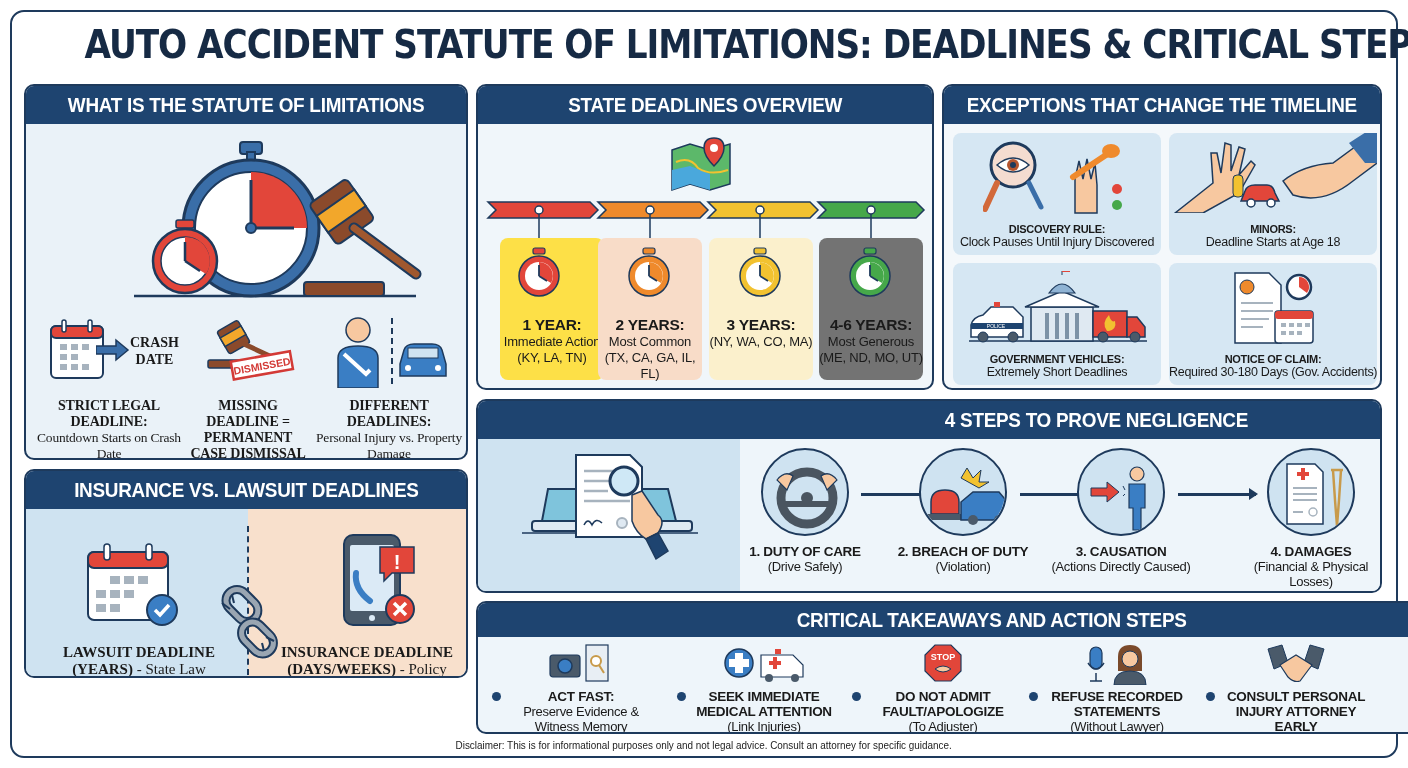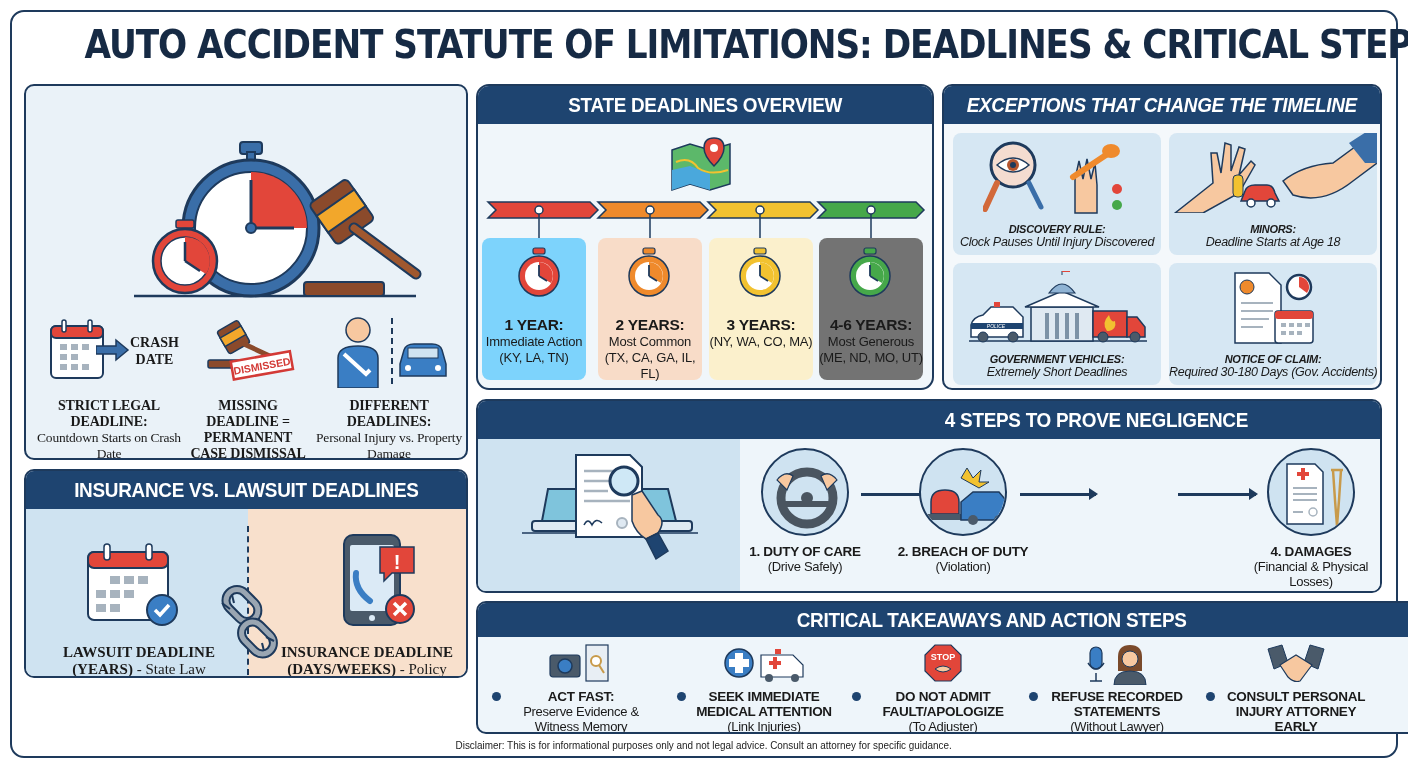--- a/index.html
+++ b/index.html
@@ -18,22 +18,22 @@
   .panel-head { height: 38px; background: #1e4470; color: #fff; display: flex; align-items: center;
     justify-content: center; font-weight: 700; font-size: 21px; letter-spacing: -0.3px; white-space: nowrap; }
   .panel-head span { display: inline-block; transform: scaleX(0.9); }
 
   .bold { font-weight: 700; }
   .ct { text-align: center; font-family: Liberation Serif, serif; }
 
   
   #p-what { left: 24px; top: 84px; width: 444px; height: 376px; }
   #p-ins { left: 24px; top: 469px; width: 444px; height: 209px; }
-  #p-state { left: 476px; top: 84px; width: 458px; height: 306px; background: #f0f6fa; border-radius: 13px; }
-  #p-exc { left: 942px; top: 84px; width: 440px; height: 306px; background: #f4f8fb; font-style: italic; }
+  #p-state { left: 476px; top: 84px; width: 458px; height: 306px; background: #f0f6fa; }
+  #p-exc { left: 942px; top: 84px; width: 440px; height: 306px; background: #f4f8fb; }
   #p-neg { left: 476px; top: 399px; width: 906px; height: 194px; }
   #p-take { left: 476px; top: 601px; width: 1032px; height: 133px; background: #eef5fa; }
 
   .disclaimer { position: absolute; left: 0; right: 0; top: 739px; text-align: center; font-size: 11px; color: #222; }
   .disclaimer span { display: inline-block; transform: scaleX(0.9); }
 
   .small-caption .t1 { font-weight: 700; font-size: 14px; letter-spacing: -0.2px; }
   .small-caption .t2 { font-size: 13.5px; letter-spacing: -0.2px; line-height: 16px; }
 
   .abs { position: absolute; }
@@ -69,20 +69,23 @@
   .dot { position: absolute; width: 9px; height: 9px; border-radius: 50%; background: #1e4470; top: 89px; }
 </style>
 </head>
 <body>
 
 <div class="frame"></div>
 
 <div class="main-title">AUTO ACCIDENT STATUTE OF LIMITATIONS: DEADLINES &amp; CRITICAL STEPS</div>
 
 <section class="panel" id="p-what">
+  <div class="panel-head">
+      <span>WHAT IS THE STATUTE OF LIMITATIONS</span>
+    </div>
 
   <svg class="abs" style="left:100px;top:50px" width="300" height="170" viewBox="0 0 300 170">
     <line x1="8" y1="160" x2="290" y2="160" stroke="#1e3a5c" stroke-width="2.5"></line>
 
     <rect x="114" y="6" width="22" height="12" rx="3" fill="#3a6ea8" stroke="#1e3a5c" stroke-width="2"></rect>
     <rect x="121" y="16" width="8" height="10" fill="#3a6ea8" stroke="#1e3a5c" stroke-width="2"></rect>
     <circle cx="125" cy="92" r="68" fill="#3a6ea8" stroke="#1e3a5c" stroke-width="3"></circle>
     <circle cx="125" cy="92" r="56" fill="#fff" stroke="#1e3a5c" stroke-width="2"></circle>
     <path d="M125 92 L125 36 A56 56 0 0 1 181 92 Z" fill="#e2463a"></path>
     <line x1="125" y1="92" x2="125" y2="44" stroke="#1e3a5c" stroke-width="3"></line>
@@ -261,21 +264,21 @@
         <circle cx="53" cy="10" r="4"></circle>
       <line x1="164" y1="10" x2="164" y2="40"></line>
         <circle cx="164" cy="10" r="4"></circle>
       <line x1="274" y1="10" x2="274" y2="40"></line>
         <circle cx="274" cy="10" r="4"></circle>
       <line x1="385" y1="10" x2="385" y2="40"></line>
         <circle cx="385" cy="10" r="4"></circle>
     </g>
   </svg>
 
-  <div class="scard" style="left:4px;background:#7dd3fc">
+  <div class="scard" style="left:22px;background:#fde047">
     <div class="y">1 YEAR:</div>
     <div class="d">Immediate Action</div>
     <div class="d">(KY, LA, TN)</div>
   </div>
   <div class="scard" style="left:120px;background:#f8dcc8">
     <div class="y">2 YEARS:</div>
     <div class="d">Most Common</div>
     <div class="d">(TX, CA, GA, IL, FL)</div>
   </div>
   <div class="scard" style="left:231px;background:#fbf0cc">
@@ -471,20 +474,35 @@
         <path d="M40 70 V52 L52 42 H78 L88 54 V70 Z" fill="#3a7ec4" stroke="#1e3a5c" stroke-width="1.5"></path>
         <circle cx="52" cy="70" r="5" fill="#4a5a6a"></circle>
           <circle cx="78" cy="70" r="5" fill="#4a5a6a"></circle>
       </svg>
     </div>
     <div class="t1">2. BREACH OF DUTY</div>
     <div class="t2">(Violation)</div>
   </div>
   <div class="arrowline" style="left:542px;width:76px"></div>
 
+  <div class="step" style="left:568px">
+    <div class="circ">
+      <svg width="88" height="88" viewBox="0 0 88 88">
+        <path d="M12 38 H28 V32 L40 42 L28 52 V46 H12 Z" fill="#e2463a" stroke="#1e3a5c" stroke-width="1"></path>
+        <circle cx="58" cy="24" r="7" fill="#f7c8a0" stroke="#1e3a5c" stroke-width="1.2"></circle>
+        <path d="M50 34 H66 V58 H62 V80 H54 V58 H50 Z" fill="#3a7ec4" stroke="#1e3a5c" stroke-width="1.2"></path>
+        <g stroke="#1e3a5c" stroke-width="1">
+            <line x1="44" y1="36" x2="46" y2="40"></line>
+            <line x1="44" y1="46" x2="46" y2="44"></line>
+          </g>
+      </svg>
+    </div>
+    <div class="t1">3. CAUSATION</div>
+    <div class="t2">(Actions Directly Caused)</div>
+  </div>
   <div class="arrowline" style="left:700px;width:78px"></div>
 
   <div class="step" style="left:758px">
     <div class="circ">
       <svg width="88" height="88" viewBox="0 0 88 88">
         <path d="M18 14 H46 L54 22 V74 H18 Z" fill="#fff" stroke="#1e3a5c" stroke-width="1.5"></path>
         <path d="M28 22 H32 V18 H36 V22 H40 V26 H36 V30 H32 V26 H28 Z" fill="#e2463a"></path>
         <g stroke="#a7b3be" stroke-width="2">
             <line x1="24" y1="38" x2="48" y2="38"></line>
             <line x1="24" y1="44" x2="48" y2="44"></line>

